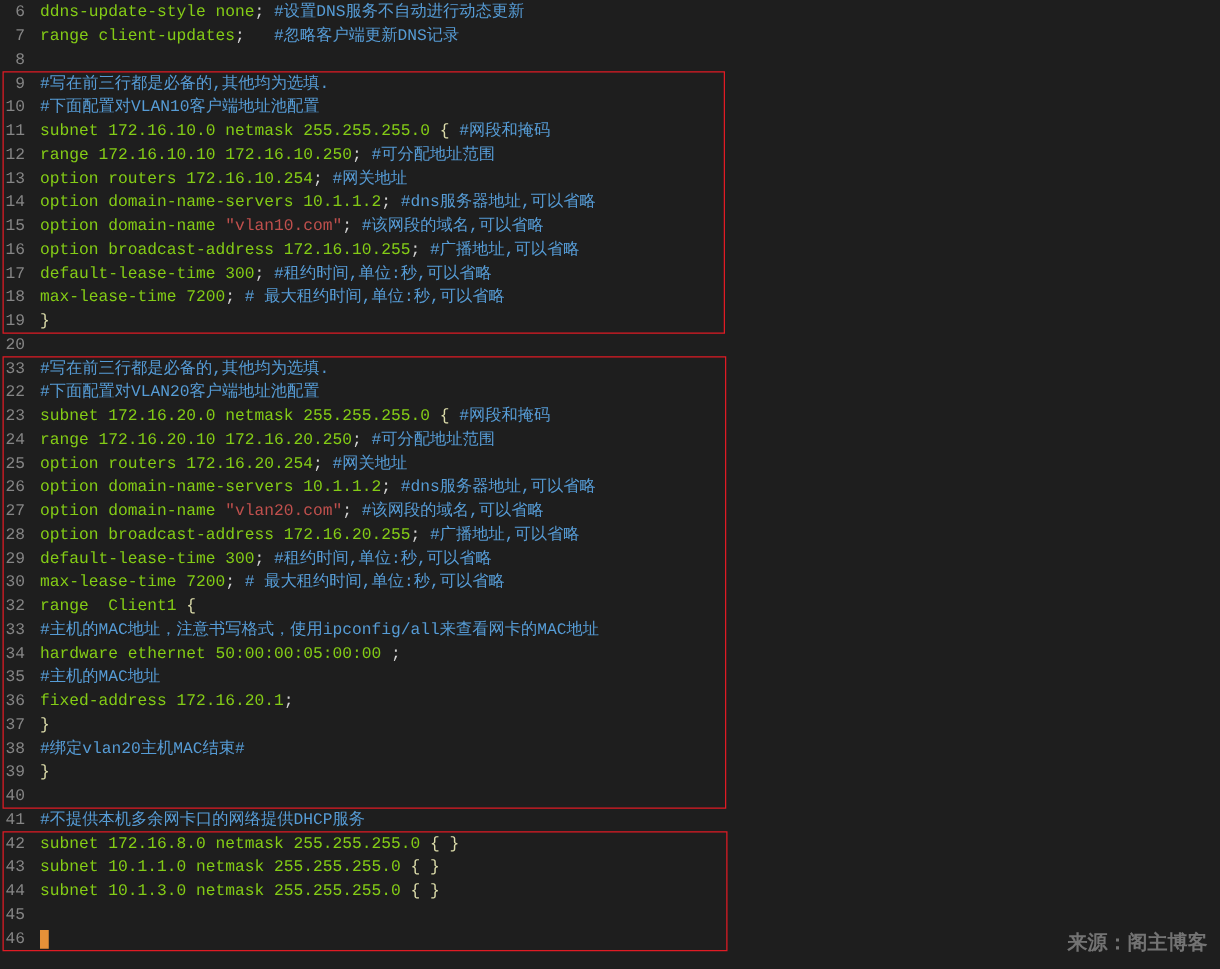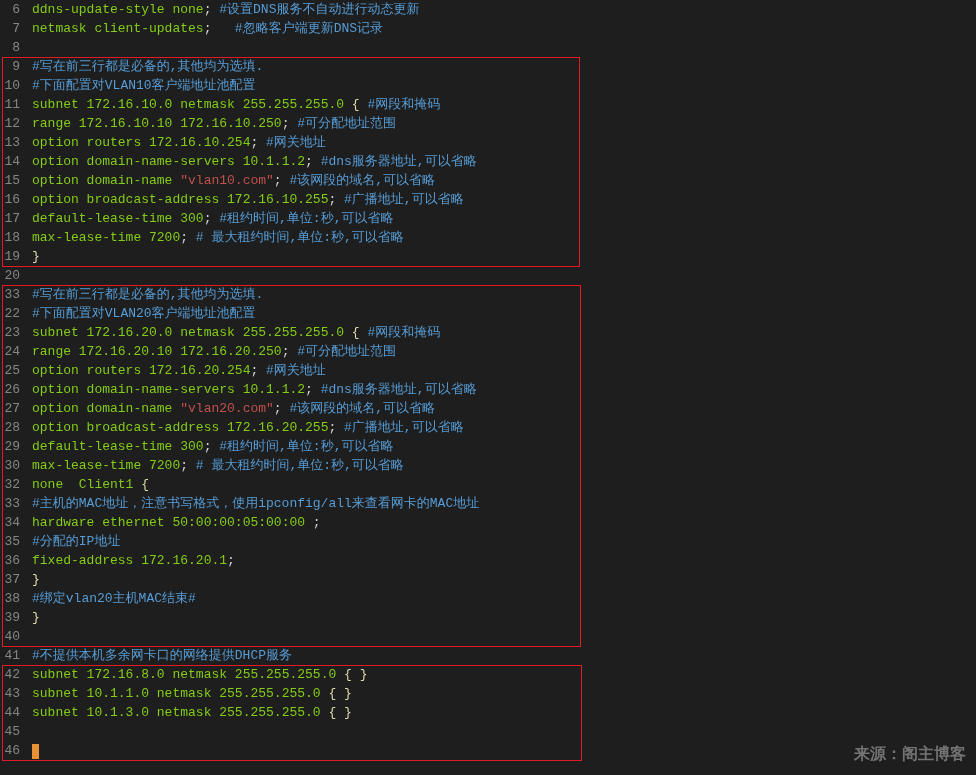--- a/index.html
+++ b/index.html
@@ -71,21 +71,21 @@
 </head>
 <body>
 
 <div class="editor" id="editor">
     <div class="line">
       <div class="gutter">6</div>
       <div class="code"><span class="code-inner tok-default">ddns-update-style none</span><span class="code-inner tok-semi">; </span><span class="code-inner tok-comment">#设置DNS服务不自动进行动态更新</span></div>
     </div>
     <div class="line">
       <div class="gutter">7</div>
-      <div class="code"><span class="code-inner tok-default">netmask client-updates</span><span class="code-inner tok-semi">;   </span><span class="code-inner tok-comment">#忽略客户端更新DNS记录</span></div>
+      <div class="code"><span class="code-inner tok-default">range client-updates</span><span class="code-inner tok-semi">;   </span><span class="code-inner tok-comment">#忽略客户端更新DNS记录</span></div>
     </div>
     <div class="line">
       <div class="gutter">8</div>
       <div class="code"></div>
     </div>
     <div class="line">
       <div class="gutter">9</div>
       <div class="code"><span class="code-inner tok-comment">#写在前三行都是必备的,其他均为选填.</span></div>
     </div>
     <div class="line">
@@ -167,33 +167,33 @@
     <div class="line">
       <div class="gutter">29</div>
       <div class="code"><span class="code-inner tok-default">default-lease-time 300</span><span class="code-inner tok-semi">; </span><span class="code-inner tok-comment">#租约时间,单位:秒,可以省略</span></div>
     </div>
     <div class="line">
       <div class="gutter">30</div>
       <div class="code"><span class="code-inner tok-default">max-lease-time 7200</span><span class="code-inner tok-semi">; </span><span class="code-inner tok-comment"># 最大租约时间,单位:秒,可以省略</span></div>
     </div>
     <div class="line">
       <div class="gutter">32</div>
-      <div class="code"><span class="code-inner tok-default">none  Client1 </span><span class="code-inner tok-brace">{</span></div>
+      <div class="code"><span class="code-inner tok-default">range  Client1 </span><span class="code-inner tok-brace">{</span></div>
     </div>
     <div class="line">
       <div class="gutter">33</div>
       <div class="code"><span class="code-inner tok-comment">#主机的MAC地址，注意书写格式，使用ipconfig/all来查看网卡的MAC地址</span></div>
     </div>
     <div class="line">
       <div class="gutter">34</div>
       <div class="code"><span class="code-inner tok-default">hardware ethernet 50:00:00:05:00:00 </span><span class="code-inner tok-semi">;</span></div>
     </div>
     <div class="line">
       <div class="gutter">35</div>
-      <div class="code"><span class="code-inner tok-comment">#分配的IP地址</span></div>
+      <div class="code"><span class="code-inner tok-comment">#主机的MAC地址</span></div>
     </div>
     <div class="line">
       <div class="gutter">36</div>
       <div class="code"><span class="code-inner tok-default">fixed-address 172.16.20.1</span><span class="code-inner tok-semi">;</span></div>
     </div>
     <div class="line">
       <div class="gutter">37</div>
       <div class="code"><span class="code-inner tok-brace">}</span></div>
     </div>
     <div class="line">

